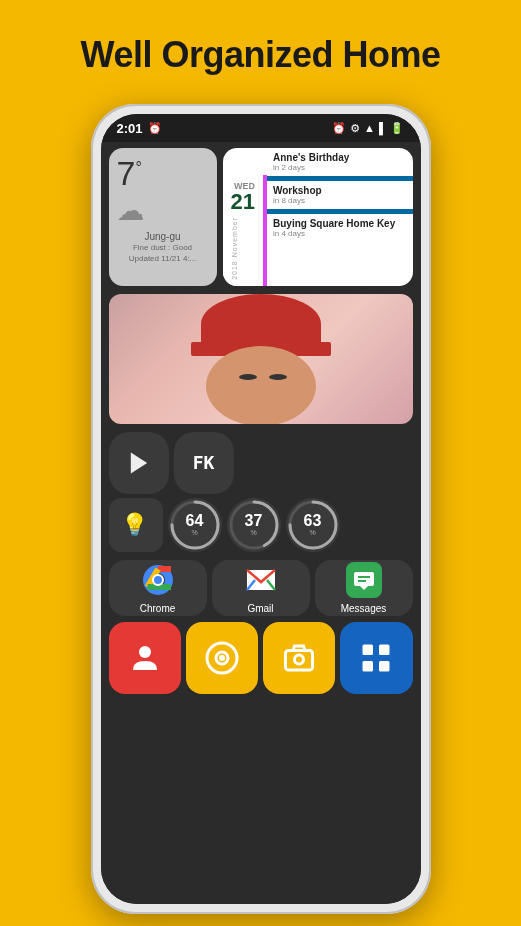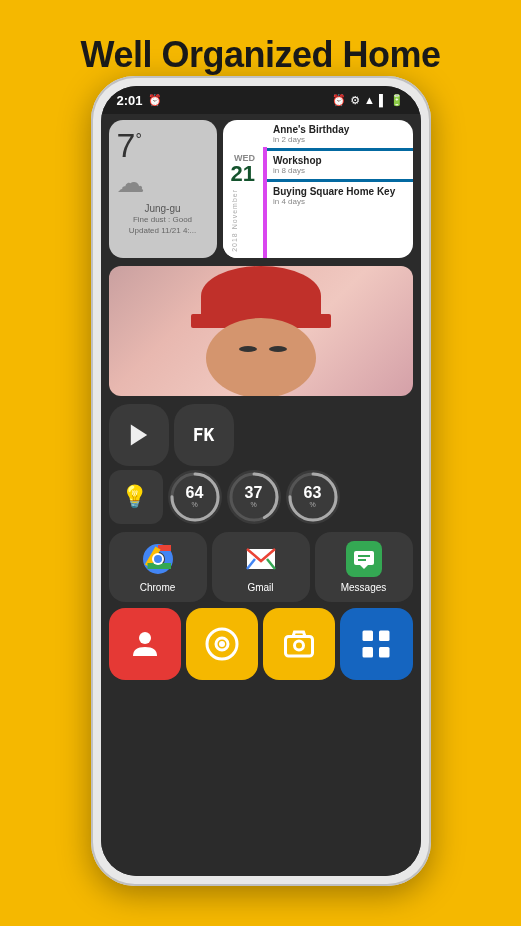--- a/index.html
+++ b/index.html
@@ -19,21 +19,21 @@
       font-weight: 900;
       color: #1a1a1a;
       padding-top: 34px;
       padding-bottom: 10px;
       letter-spacing: -0.5px;
     }
 
     
     .phone-shell {
       position: absolute;
-      top: 76px;
+      top: 104px;
       left: 50%;
       transform: translateX(-50%);
       width: 340px;
       height: 810px;
       background: #e8e8e8;
       border-radius: 44px;
       box-shadow: 0 8px 32px rgba(0,0,0,0.35), inset 0 0 0 2px #c0c0c0;
       overflow: hidden;
     }
 
@@ -152,21 +152,21 @@
       font-weight: bold;
       color: #14532d;
       line-height: 1;
     }
     .cal-events {
       flex: 1;
       padding: 0;
     }
     .cal-event-item {
       padding: 4px 6px;
-      border-bottom: 3px solid #0369a1;
+      border-bottom: 5px solid #0369a1;
     }
     .cal-event-item:last-child {
       border-bottom: none;
     }
     .cal-event-title {
       font-size: 10px;
       font-weight: bold;
       color: #222;
     }
     .cal-event-sub {
@@ -292,21 +292,21 @@
       gap: 5px;
       padding: 4px 8px;
     }
     .large-tile {
       border-radius: 16px;
       display: flex;
       flex-direction: column;
       align-items: center;
       justify-content: center;
       flex: 1;
-      height: 70px;
+      height: 56px;
       cursor: pointer;
     }
     .large-tile-label {
       font-size: 10px;
       color: white;
       margin-top: 5px;
       font-weight: 500;
     }
     .tile-chrome { background: #3a3a3a; }
     .tile-messages { background: #3a3a3a; }

